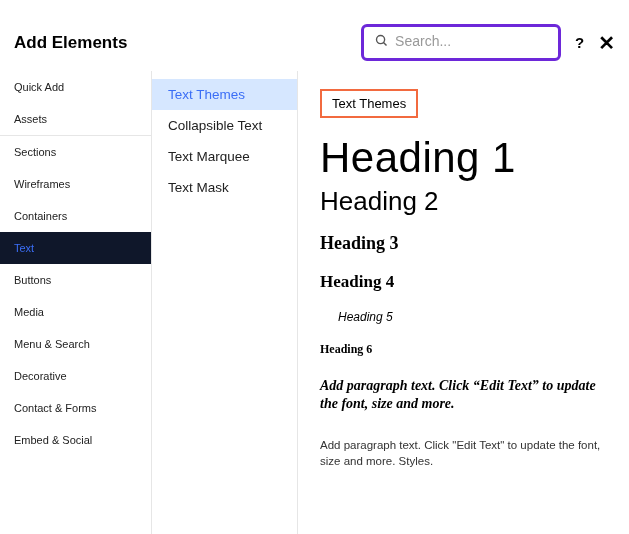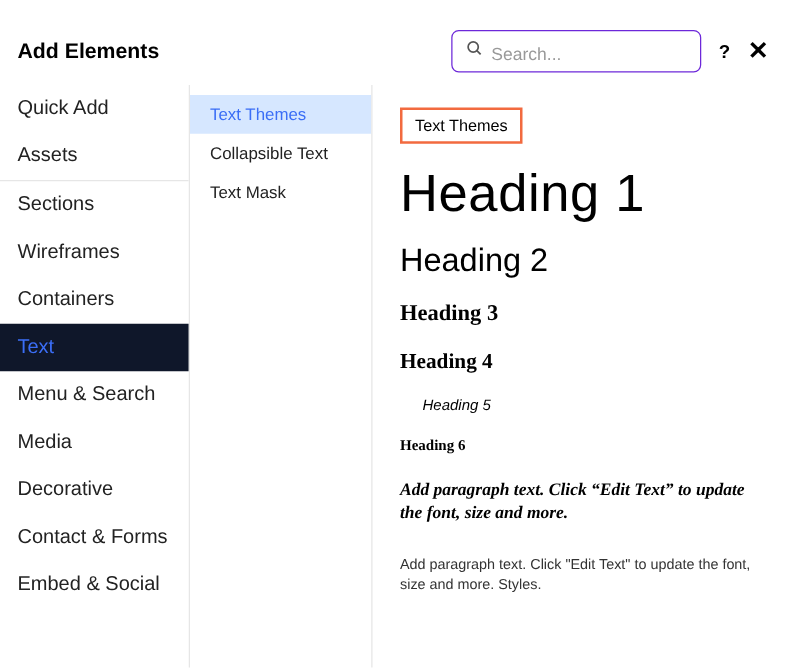--- a/index.html
+++ b/index.html
@@ -1,36 +1,36 @@
 <!DOCTYPE html>
 <html><head>
 <meta charset="utf-8">
 <style>
 * { box-sizing: border-box; margin: 0; padding: 0; }
 body { font-family: -apple-system, BlinkMacSystemFont, 'Segoe UI', Arial, sans-serif; background: #fff; width: 629px; height: 534px; overflow: hidden; color: #000; }
 .header { display: flex; align-items: center; justify-content: space-between; padding: 24px 14px 10px 14px; }
 .title { font-size: 17px; font-weight: 700; }
 .header-right { display: flex; align-items: center; gap: 14px; }
-.search-box { display: flex; align-items: flex-end; border: 1px solid #6d28d9; border-radius: 6px; padding: 6px 10px; width: 200px; }
+.search-box { display: flex; align-items: flex-start; border: 3px solid #6d28d9; border-radius: 6px; padding: 6px 10px; width: 200px; }
 .search-box svg { flex-shrink: 0; }
 .search-box input { border: none; outline: none; font-size: 14px; margin-left: 6px; width: 100%; color: #333; }
 .search-box input::placeholder { color: #999; }
 .help-icon { font-size: 15px; font-weight: 700; cursor: pointer; }
 .close-icon { font-size: 20px; font-weight: 700; cursor: pointer; line-height: 1; }
 .main { display: flex; height: calc(100% - 50px); }
 .col1 { width: 152px; border-right: 1px solid #e6e6e6; overflow: hidden; }
 .col2 { width: 146px; border-right: 1px solid #e6e6e6; overflow: hidden; padding-top: 8px; }
 .col3 { flex: 1; padding: 18px 22px; overflow: hidden; }
-.cat-item { padding: 10px 14px; font-size: 16px; cursor: pointer; color: #222; }
+.cat-item { padding: 10px 14px; font-size: 11px; cursor: pointer; color: #222; }
 .cat-item.active { background: #0f172a; color: #3b6ef6; }
 .cat-sep { border-top: 1px solid #e6e6e6; margin: 0; }
 .sub-item { padding: 8px 16px; font-size: 13.5px; cursor: pointer; color: #222; }
 .sub-item.active { background: #d6e7ff; color: #3b6ef6; }
 .section-label { display: inline-block; border: 2px solid #f26a3f; padding: 5px 10px; font-size: 13px; margin-bottom: 16px; }
-.h1-sample { font-family: 'Futura', 'Century Gothic', sans-serif; font-size: 42px; font-weight: 500; letter-spacing: 0.5px; margin-bottom: 14px; }
+.h1-sample { font-family: 'Futura', 'Century Gothic', sans-serif; font-size: 42px; font-weight: 500; letter-spacing: 0.5px; margin-bottom: 4px; }
 .h2-sample { font-family: 'Futura', 'Century Gothic', sans-serif; font-size: 26px; font-weight: 500; margin-bottom: 16px; }
 .h3-sample { font-family: 'Didot', 'Bodoni MT', Georgia, serif; font-size: 18px; font-weight: 700; margin-bottom: 18px; }
 .h4-sample { font-family: 'Didot', 'Bodoni MT', Georgia, serif; font-size: 17px; font-weight: 700; margin-bottom: 18px; }
 .h5-sample { font-family: Arial, sans-serif; font-size: 12px; font-weight: 400; font-style: italic; margin-bottom: 18px; margin-left: 18px; }
 .h6-sample { font-family: 'Didot', 'Bodoni MT', Georgia, serif; font-size: 12px; font-weight: 700; margin-bottom: 20px; }
 .para1 { font-family: 'Didot', 'Bodoni MT', Georgia, serif; font-size: 14px; font-weight: 700; line-height: 1.3; margin-bottom: 24px; font-style: italic; }
 .para2 { font-family: Arial, sans-serif; font-size: 11.5px; color: #333; line-height: 1.4; }
 </style>
 </head>
 <body>
@@ -54,30 +54,32 @@
 
 <div class="main">
   <div class="col1">
     <div class="cat-item">Quick Add</div>
     <div class="cat-item">Assets</div>
     <div class="cat-sep"></div>
     <div class="cat-item">Sections</div>
     <div class="cat-item">Wireframes</div>
     <div class="cat-item">Containers</div>
     <div class="cat-item active">Text</div>
+    <div class="cat-item">Buttons</div>
+    <div class="cat-item">Media</div>
     <div class="cat-item">Menu &amp; Search</div>
-    <div class="cat-item">Media</div>
     <div class="cat-item">Decorative</div>
     <div class="cat-item">Contact &amp; Forms</div>
     <div class="cat-item">Embed &amp; Social</div>
   </div>
 
   <div class="col2">
     <div class="sub-item active">Text Themes</div>
     <div class="sub-item">Collapsible Text</div>
+    <div class="sub-item">Text Marquee</div>
     <div class="sub-item">Text Mask</div>
   </div>
 
   <div class="col3">
     <span class="section-label">Text Themes</span>
     <div class="h1-sample">Heading 1</div>
     <div class="h2-sample">Heading 2</div>
     <div class="h3-sample">Heading 3</div>
     <div class="h4-sample">Heading 4</div>
     <div class="h5-sample">Heading 5</div>

